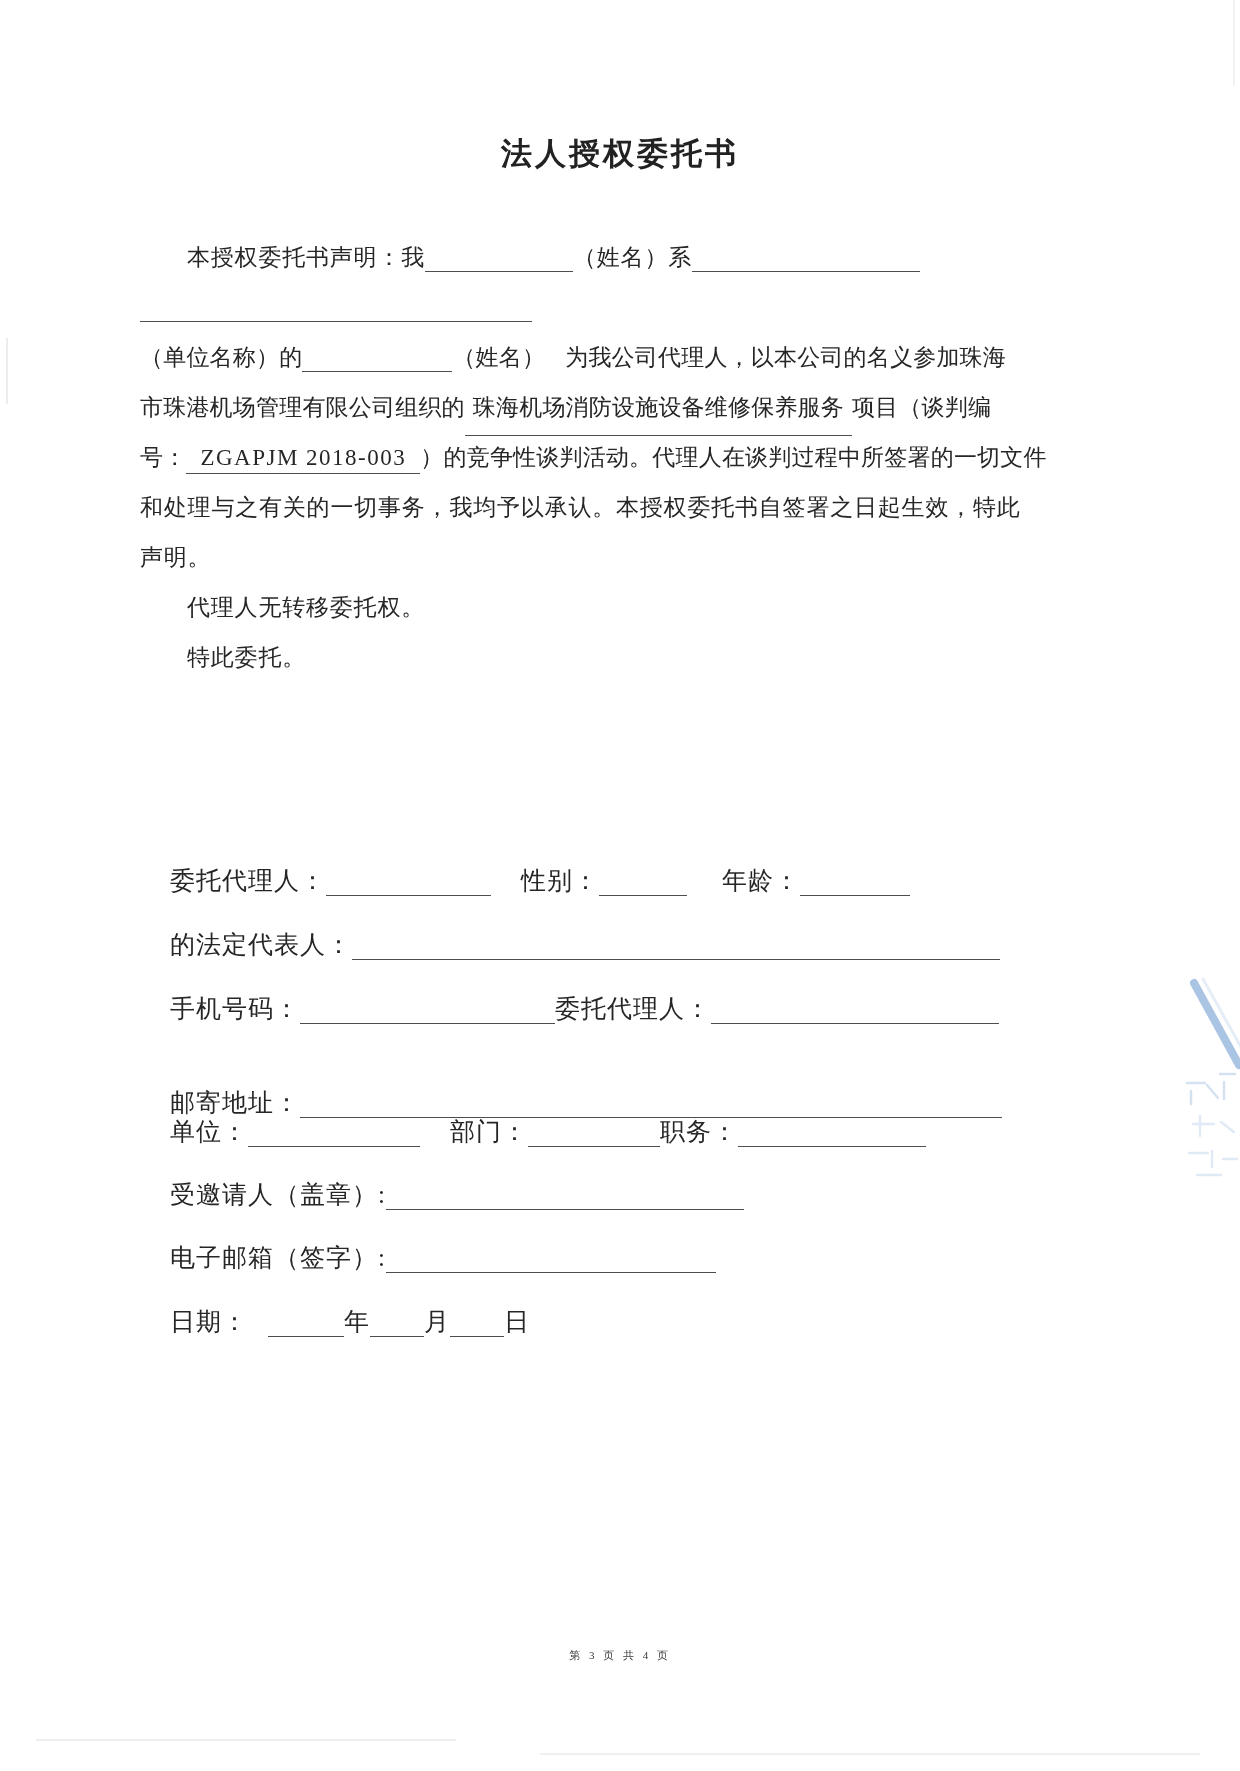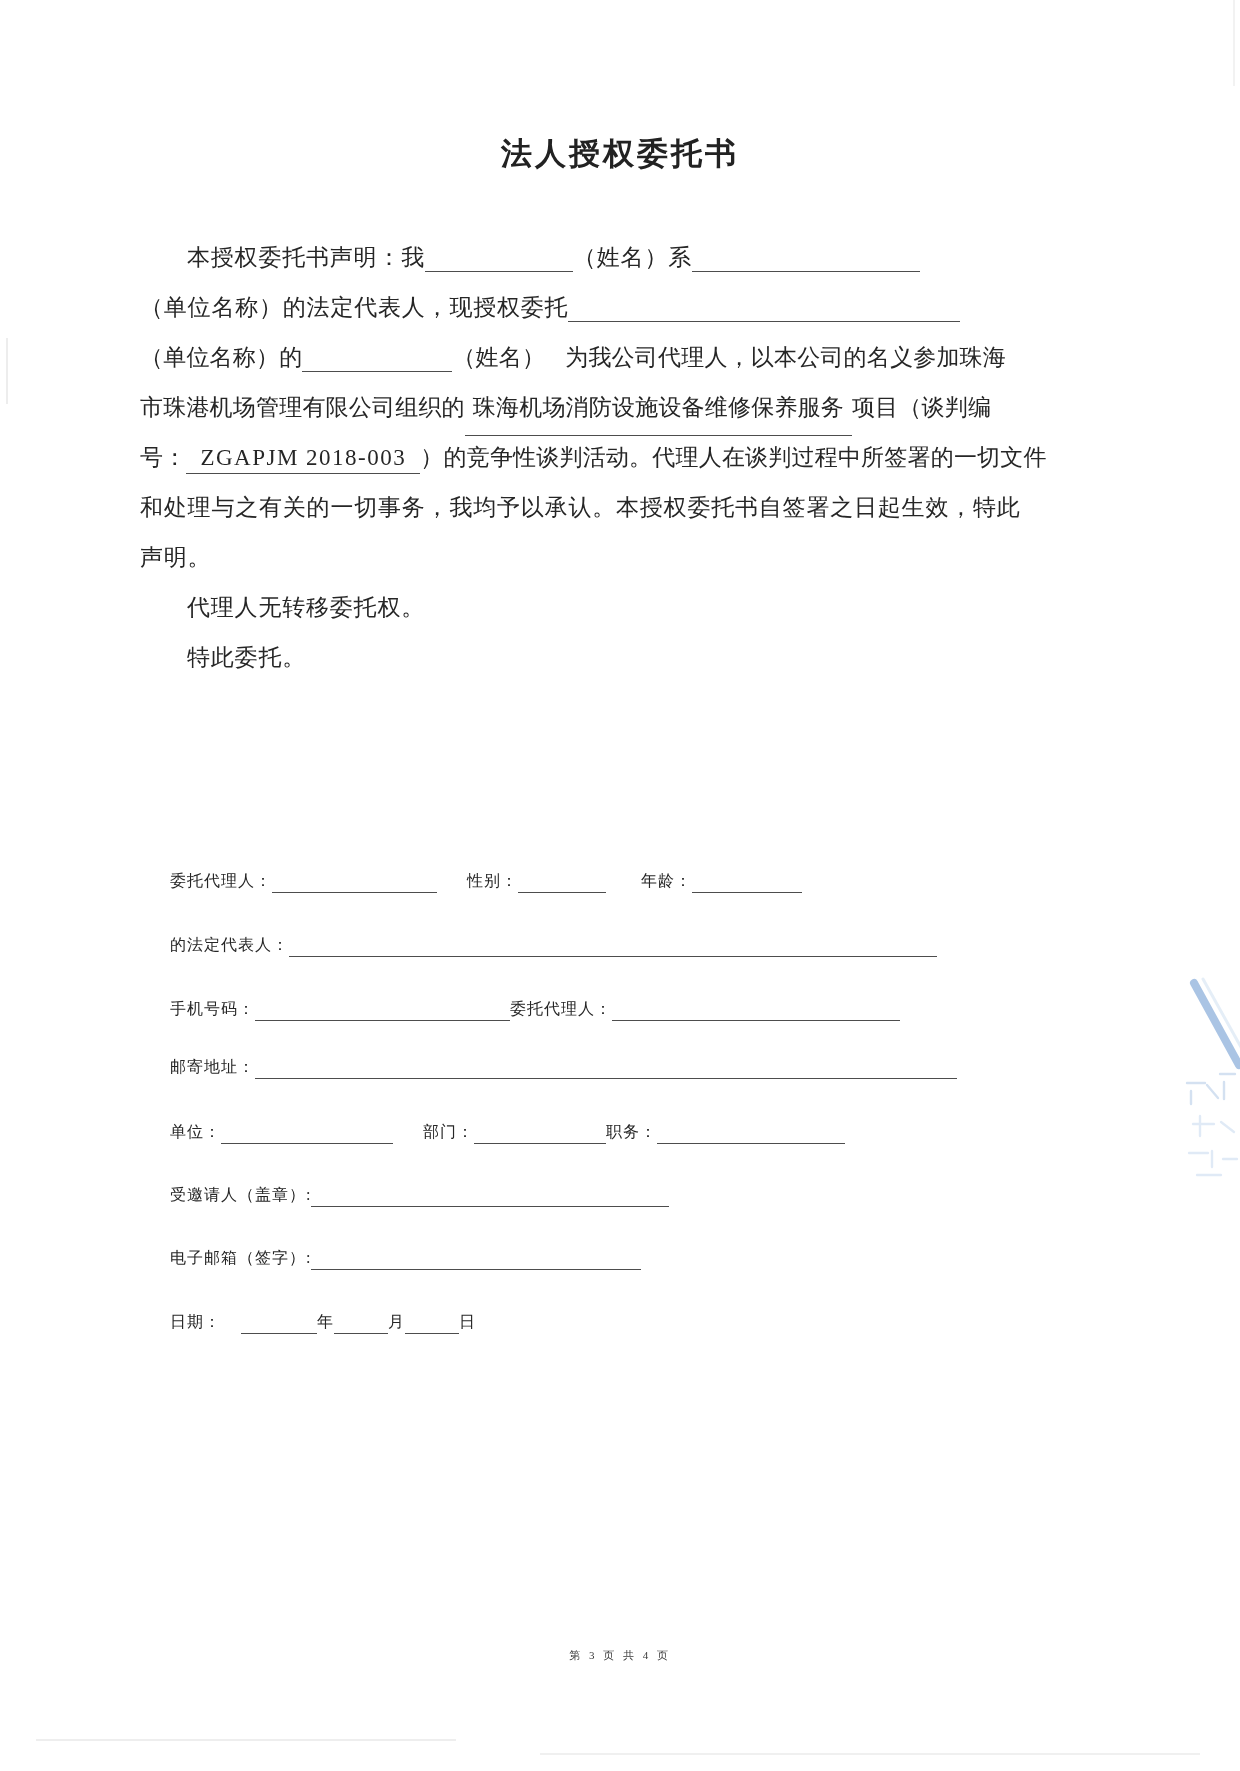--- a/index.html
+++ b/index.html
@@ -34,21 +34,21 @@
   }
   .latin{letter-spacing:1.5px;padding:0 14px 3px;}
   .gap15{}
   .gap20{margin-left:20px;}
   .gap30{margin-left:30px;}
   .gap35{margin-left:35px;}
 
   
   .row{
     position:absolute;left:170px;white-space:nowrap;
-    font-size:16px;letter-spacing:1px;line-height:30px;color:#262626;
+    font-size:25px;letter-spacing:1px;line-height:30px;color:#262626;
   }
 
   
   .footer{
     position:absolute;top:1648px;left:0;width:100%;text-align:center;
     font-size:11px;letter-spacing:3px;color:#3a3a3a;
   }
 
   
   .stamp{position:absolute;left:1163px;top:975px;width:77px;height:220px;pointer-events:none;}
@@ -62,21 +62,21 @@
 </style>
 </head>
 <body>
 
 <div class="page">
 
   <div class="title">法人授权委托书</div>
 
   <div class="para">
     <div class="line indent"><span>本授权委托书声明：我</span><span class="blank" style="width:148px"></span><span>（姓名）系</span><span class="blank" style="width:228px"></span></div>
-    <div class="line"><span>（单位名称）的法定代表人，现授权委托</span><span class="blank" style="width:392px"></span></div>
+    <div class="line"><span class="blank" style="width:392px"></span></div>
     <div class="line tight"><span>（单位名称）的</span><span class="blank" style="width:150px"></span><span>（姓名）</span><span class="gap20">为我公司代理人，以本公司的名义参加珠海</span></div>
     <div class="line tight"><span>市珠港机场管理有限公司组织的</span><span class="filled">珠海机场消防设施设备维修保养服务</span><span>项目（谈判编</span></div>
     <div class="line tight"><span>号：</span><span class="filled latin">ZGAPJM 2018-003</span><span>）的竞争性谈判活动。代理人在谈判过程中所签署的一切文件</span></div>
     <div class="line"><span>和处理与之有关的一切事务，我均予以承认。本授权委托书自签署之日起生效，特此</span></div>
     <div class="line"><span>声明。</span></div>
     <div class="line indent"><span>代理人无转移委托权。</span></div>
     <div class="line indent"><span>特此委托。</span></div>
   </div>
 
   <div class="row" style="top:866px">
@@ -84,21 +84,21 @@
   </div>
 
   <div class="row" style="top:930px">
     <span>的法定代表人：</span><span class="blank" style="width:648px"></span>
   </div>
 
   <div class="row" style="top:994px">
     <span>手机号码：</span><span class="blank" style="width:255px"></span><span>委托代理人：</span><span class="blank" style="width:288px"></span>
   </div>
 
-  <div class="row" style="top:1052px">
+  <div class="row" style="top:1088px">
     <span>邮寄地址：</span><span class="blank" style="width:702px"></span>
   </div>
 
   <div class="row" style="top:1117px">
     <span>单位：</span><span class="blank" style="width:172px"></span><span class="gap30">部门：</span><span class="blank" style="width:132px"></span><span class="gap15">职务：</span><span class="blank" style="width:188px"></span>
   </div>
 
   <div class="row" style="top:1180px">
     <span>受邀请人（盖章）:</span><span class="blank gap15" style="width:358px"></span>
   </div>

